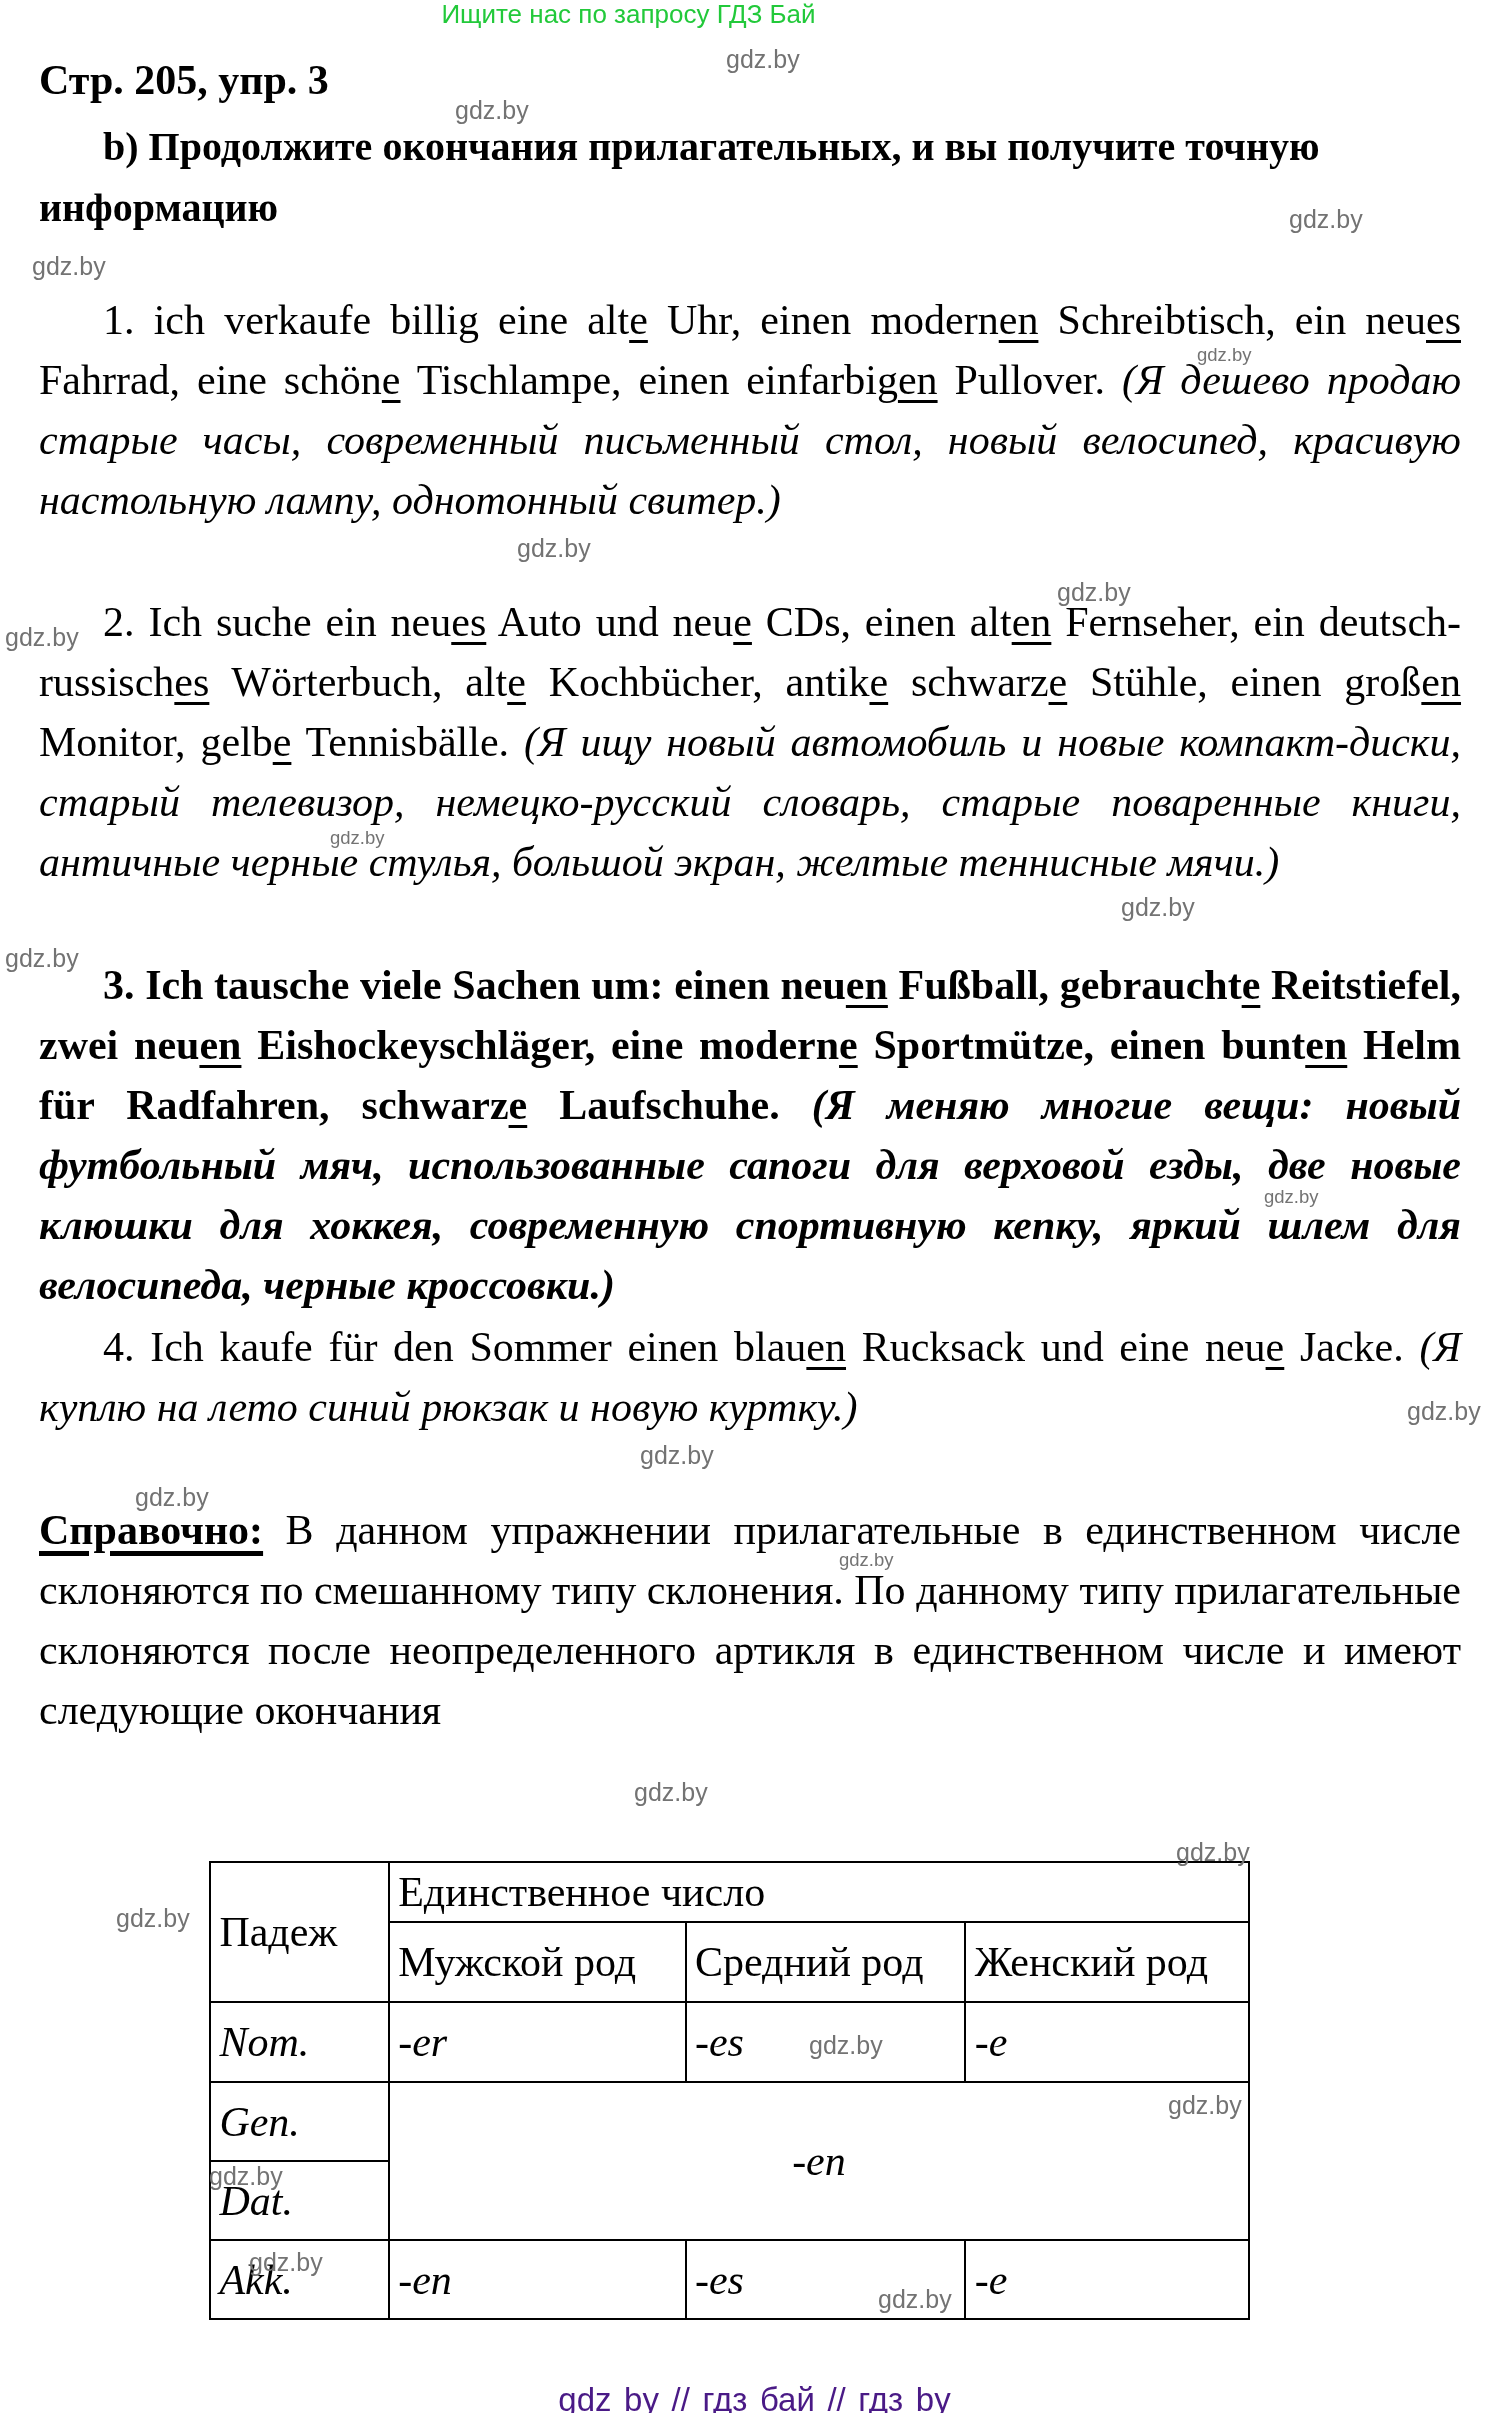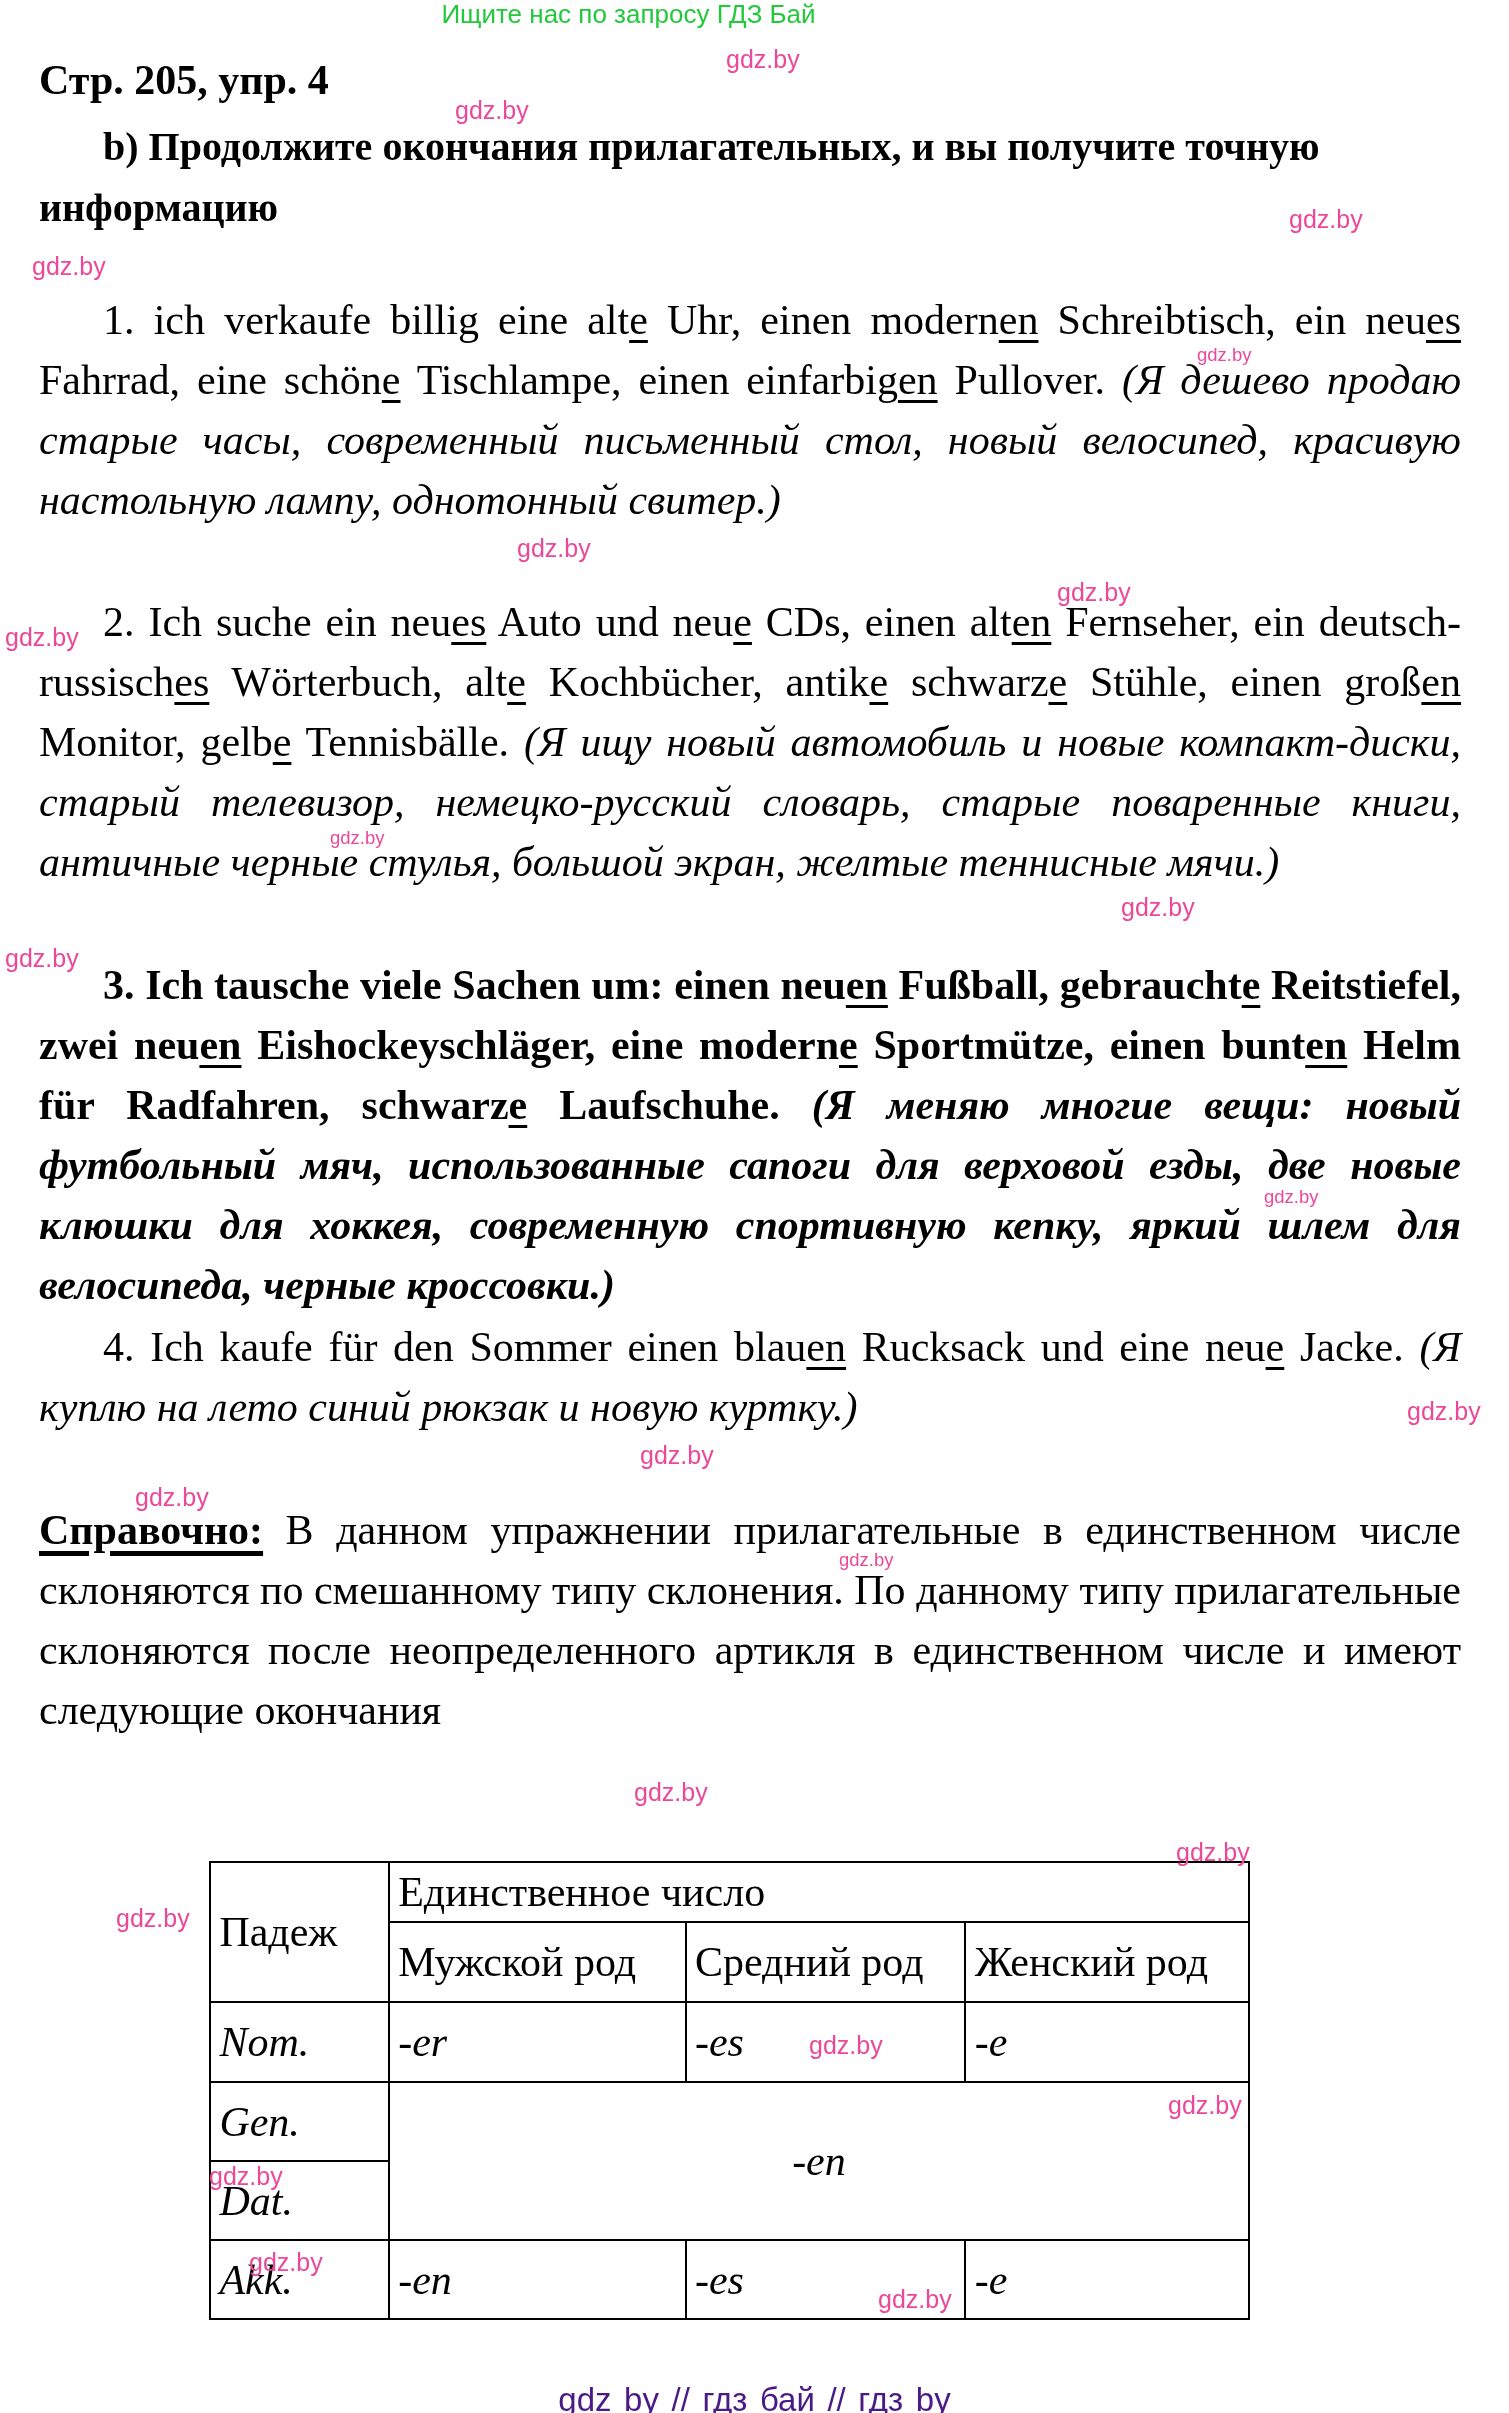--- a/index.html
+++ b/index.html
@@ -7,21 +7,21 @@
     width: 1509px; height: 2413px; position: relative; overflow: hidden;
     font-family: "Liberation Serif", serif; color: #000;
   }
   .banner {
     position: absolute; top: 0; left: 0; width: 1257px; text-align: center;
     font-family: "Liberation Sans", sans-serif; font-size: 26px; color: #22c93a;
     line-height: 29px;
   }
   .wm {
     position: absolute; font-family: "Liberation Sans", sans-serif;
-    color: #ec4899; white-space: nowrap; line-height: 1;
+    color: #737373; white-space: nowrap; line-height: 1;
   }
   .wm.s { font-size: 25px; }
   .wm.xs { font-size: 18.5px; }
   .title {
     position: absolute; left: 39px; top: 55px; font-weight: bold;
     font-size: 42px; line-height: 51px;
   }
   .task {
     position: absolute; left: 39px; width: 1422px; top: 116px;
     font-weight: bold; font-size: 40px; line-height: 61px; text-indent: 64px;
@@ -47,21 +47,21 @@
     position: absolute; top: 2381px; left: 0; width: 1509px; text-align: center;
     font-family: "Liberation Sans", sans-serif; font-size: 33px; color: #4a1a86;
     word-spacing: 3.4px;
   }
 </style>
 </head>
 <body>
 
 <div class="banner">Ищите нас по запросу ГДЗ Бай</div>
 
-<div class="title">Стр. 205, упр. 4</div>
+<div class="title">Стр. 205, упр. 3</div>
 <div class="task">b) Продолжите окончания прилагательных, и вы получите точную информацию</div>
 
 <div class="text ind" style="top:290px;">
   <span>1.</span>
   <span><span>ich verkaufe billig eine alt</span><u class="end">e</u><span> Uhr, einen modern</span><u class="end">en</u><span> Schreibtisch, ein neu</span><u class="end">es</u><span> Fahrrad, eine schön</span><u class="end">e</u><span> Tischlampe, einen einfarbig</span><u class="end">en</u><span> Pullover.</span></span>
   <span class="tr">(Я дешево продаю старые часы, современный письменный стол, новый велосипед, красивую настольную лампу, однотонный свитер.)</span>
 </div>
 
 <div class="text ind" style="top:592px;">
   <span>2.</span>

